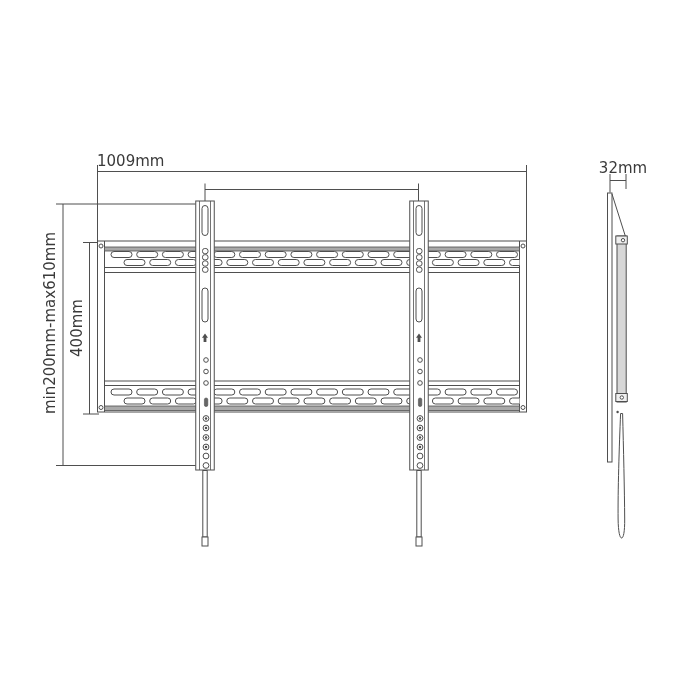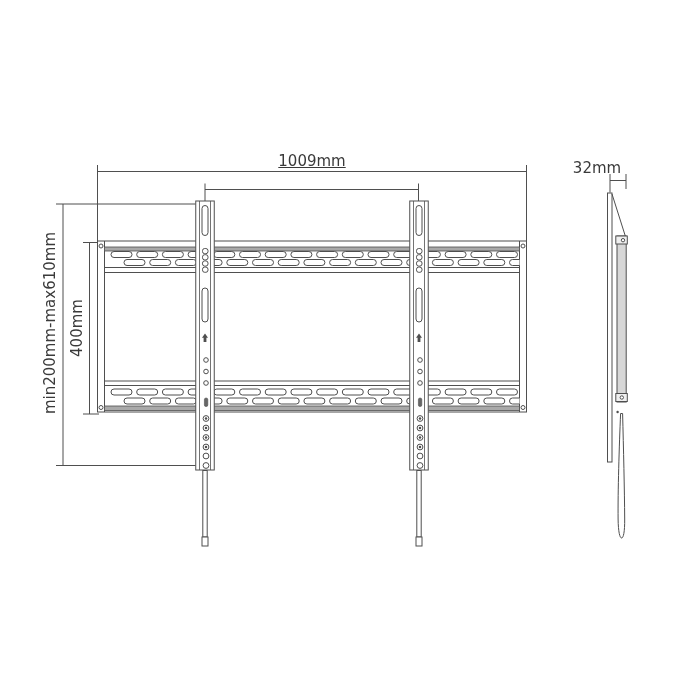--- a/index.html
+++ b/index.html
@@ -5,21 +5,21 @@
   html,body{margin:0;padding:0;background:#ffffff;}
   .canvas{
     position:relative;width:700px;height:700px;background:#ffffff;
     font-family:"DejaVu Sans",sans-serif;overflow:hidden;
   }
   .canvas svg{position:absolute;left:0;top:0;}
   .dim-label{
     position:absolute;font-size:15px;color:#3a3a3a;white-space:nowrap;
     line-height:1;
   }
-  .dim-label.center{text-align:center;text-decoration:underline;}
+  .dim-label.center{text-align:left;}
   .dim-label.rot{transform:translate(-50%,-50%) rotate(-90deg);}
   .dim-label.mid{transform:translate(-50%,-50%);}
 </style>
 </head>
 <body>
 
 <div class="canvas">
 
   <svg width="700" height="700" viewBox="0 0 700 700">
     <defs>
@@ -205,14 +205,14 @@
       </g>
   </svg>
 
   <div class="dim-label center" style="left:97px;top:154px;width:430px;">1009mm</div>
 
 
   <div class="dim-label rot" style="left:50px;top:323px;">min200mm-max610mm</div>
 
   <div class="dim-label rot" style="left:77px;top:328px;">400mm</div>
 
-  <div class="dim-label mid" style="left:597px;top:168px;">32mm</div>
+  <div class="dim-label mid" style="left:623px;top:168px;">32mm</div>
 </div>
 
 </body></html>

